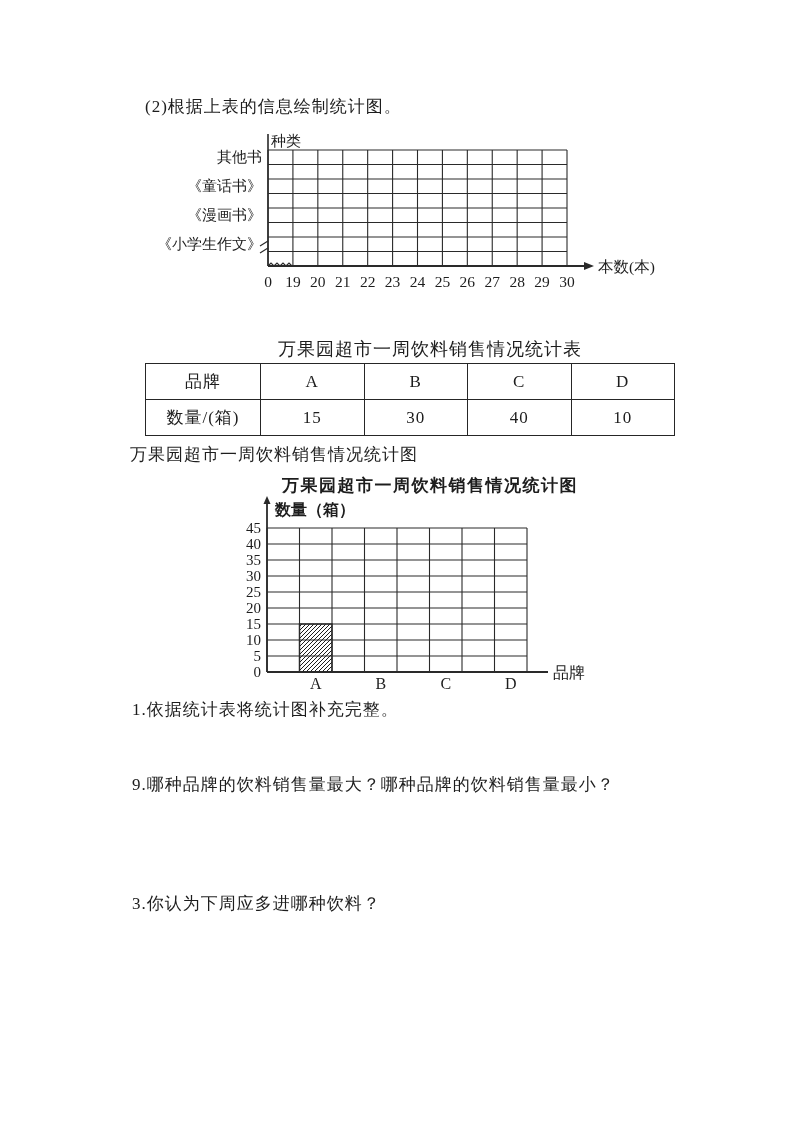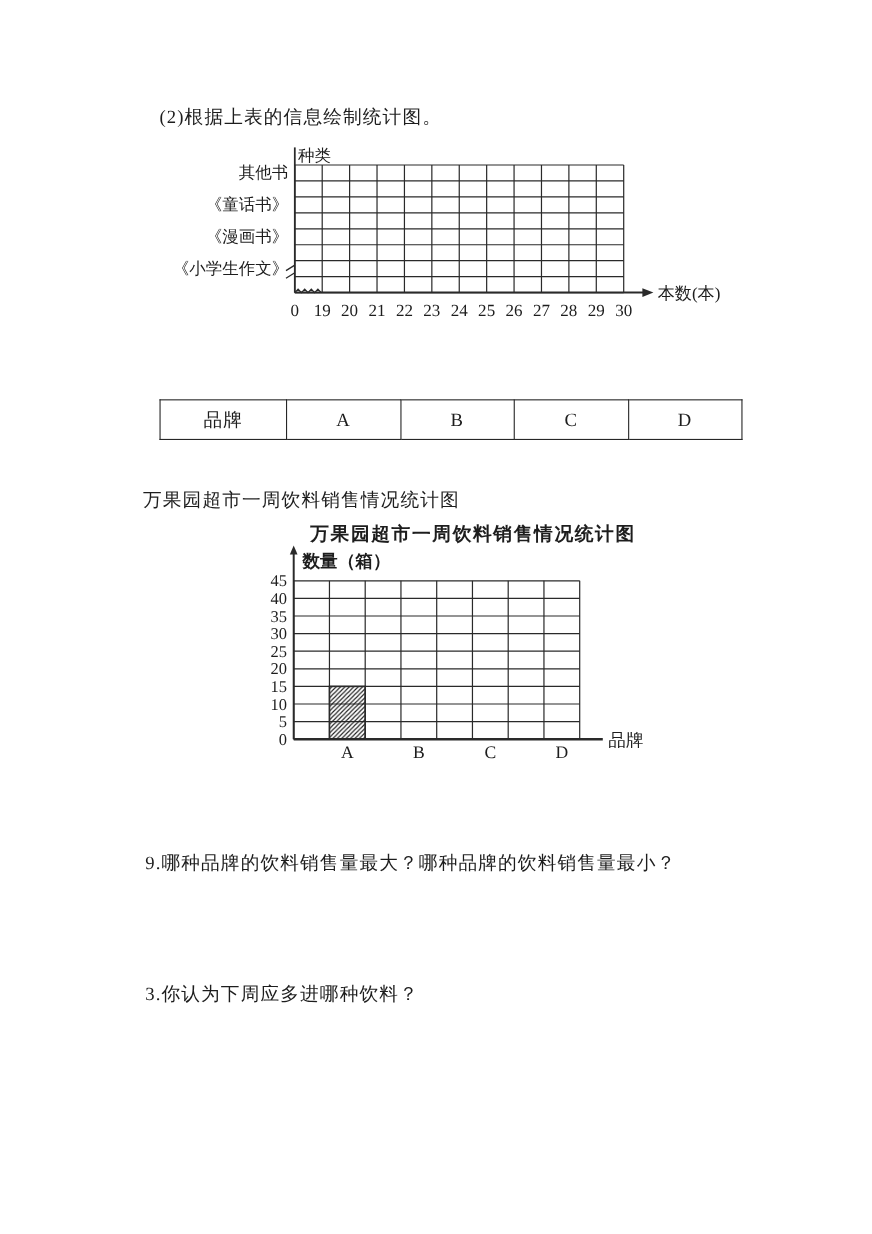--- a/index.html
+++ b/index.html
@@ -73,29 +73,37 @@
       <text x="259.5" y="161" text-anchor="middle" font-size="15.5" fill="#1d1d1d">24</text>
       <text x="284.4166666666667" y="161" text-anchor="middle" font-size="15.5" fill="#1d1d1d">25</text>
       <text x="309.33333333333337" y="161" text-anchor="middle" font-size="15.5" fill="#1d1d1d">26</text>
       <text x="334.25" y="161" text-anchor="middle" font-size="15.5" fill="#1d1d1d">27</text>
       <text x="359.1666666666667" y="161" text-anchor="middle" font-size="15.5" fill="#1d1d1d">28</text>
       <text x="384.08333333333337" y="161" text-anchor="middle" font-size="15.5" fill="#1d1d1d">29</text>
       <text x="409" y="161" text-anchor="middle" font-size="15.5" fill="#1d1d1d">30</text>
     </svg>
 
 
+  <div class="abs tbl-title">万果园超市一周饮料销售情况统计表</div>
 
   <table class="stats">
     <tbody>
       <tr>
         <td class="c0">品牌</td>
         <td>A</td>
         <td>B</td>
         <td>C</td>
         <td>D</td>
+      </tr>
+      <tr>
+        <td class="c0">数量/(箱)</td>
+        <td>15</td>
+        <td>30</td>
+        <td>40</td>
+        <td>10</td>
       </tr>
     </tbody>
   </table>
 
   <p class="abs cap">万果园超市一周饮料销售情况统计图</p>
 
   <div class="abs c2title">万果园超市一周饮料销售情况统计图</div>
 
   <svg id="chart2" class="abs" style="left:230px;top:492px;" width="360" height="215">
     <defs>
@@ -137,16 +145,17 @@
       <text x="31" y="57" text-anchor="end" font-size="15" fill="#1d1d1d">40</text>
       <text x="31" y="41" text-anchor="end" font-size="15" fill="#1d1d1d">45</text>
       <text x="85.75" y="197" text-anchor="middle" font-size="16" fill="#1d1d1d">A</text>
       <text x="150.75" y="197" text-anchor="middle" font-size="16" fill="#1d1d1d">B</text>
       <text x="215.75" y="197" text-anchor="middle" font-size="16" fill="#1d1d1d">C</text>
       <text x="280.75" y="197" text-anchor="middle" font-size="16" fill="#1d1d1d">D</text>
       <text x="323" y="186" text-anchor="start" font-size="16" fill="#1d1d1d">品牌</text>
       <rect x="69.5" y="132" width="32.5" height="48" fill="url(#hatch)" stroke="#2a2a2a" stroke-width="1.4"></rect>
     </svg>
 
+  <p class="abs q q1">1.依据统计表将统计图补充完整。</p>
   <p class="abs q q2">9.哪种品牌的饮料销售量最大？哪种品牌的饮料销售量最小？</p>
   <p class="abs q q3">3.你认为下周应多进哪种饮料？</p>
 
 </div>
 
 </body></html>

